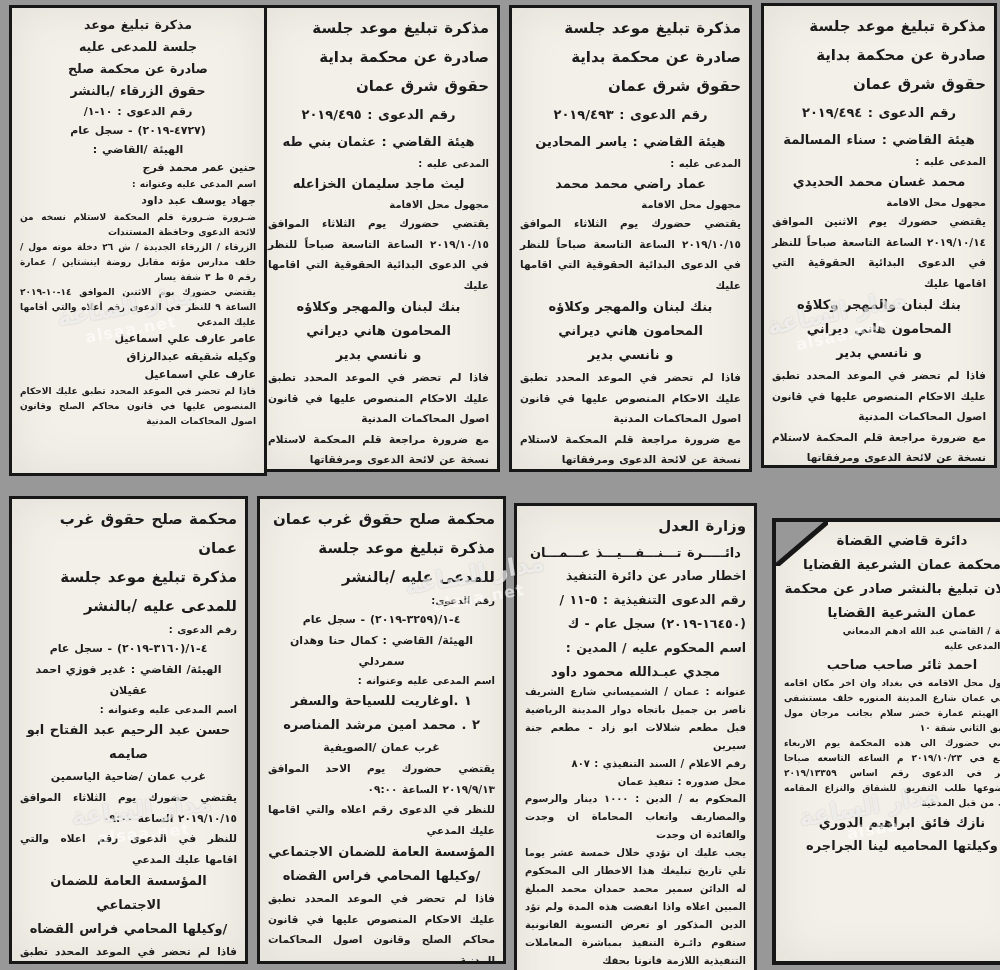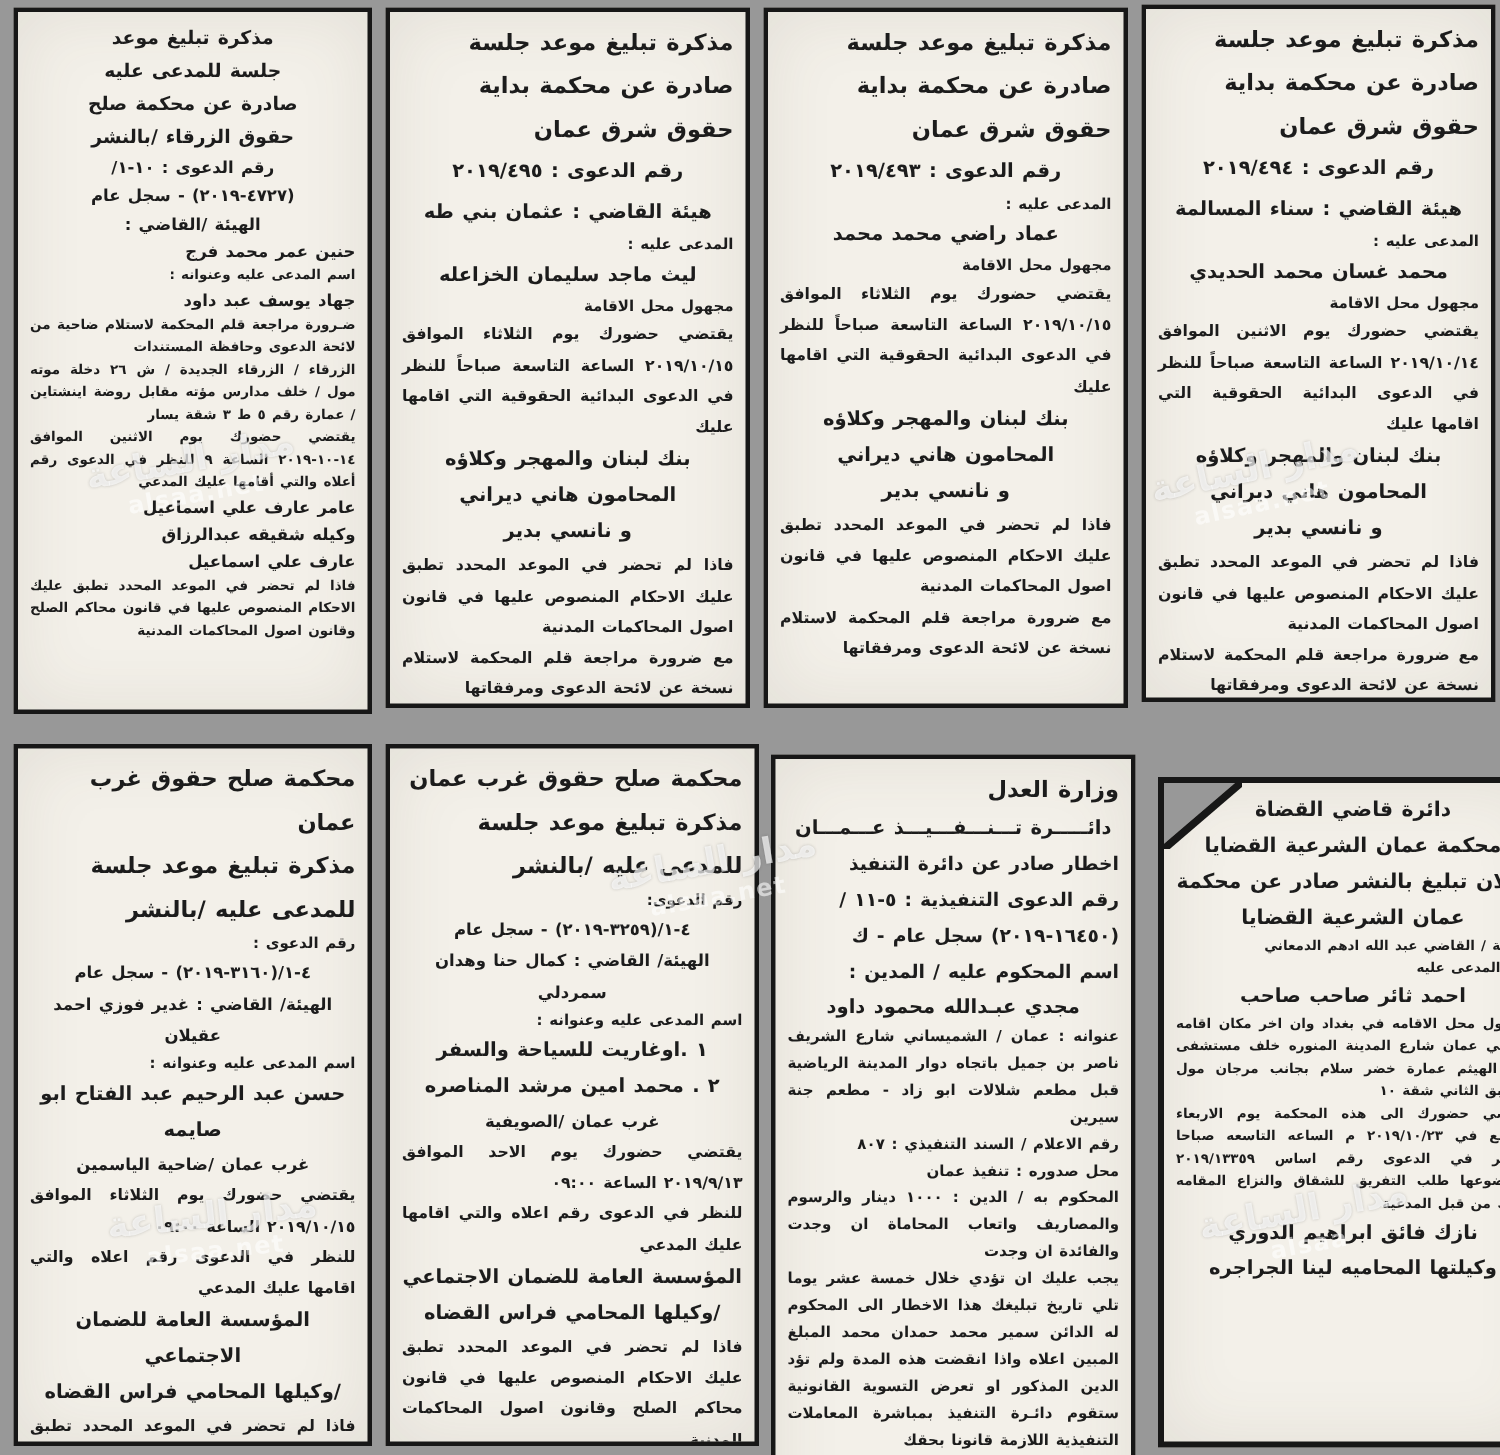--- a/index.html
+++ b/index.html
@@ -72,20 +72,21 @@
       <div class="ln nm">المحامون هاني ديراني</div>
       <div class="ln nm">و نانسي بدير</div>
       <div class="ln p">فاذا لم تحضر في الموعد المحدد تطبق عليك الاحكام المنصوص عليها في قانون اصول المحاكمات المدنية</div>
       <div class="ln p">مع ضرورة مراجعة قلم المحكمة لاستلام نسخة عن لائحة الدعوى ومرفقاتها</div>
     </div>
     <div class="notice" style="left: 509px; top: 5px; width: 243px; height: 467px; border-width: 3px;">
       <div class="ln t">مذكرة تبليغ موعد جلسة</div>
       <div class="ln t">صادرة عن محكمة بداية</div>
       <div class="ln t">حقوق شرق عمان</div>
       <div class="ln n">رقم الدعوى : ٢٠١٩/٤٩٣</div>
+      <div class="ln n">هيئة القاضي : ياسر المحادين</div>
       <div class="ln lbl">المدعى عليه :</div>
       <div class="ln nm">عماد راضي محمد محمد</div>
       <div class="ln lbl">مجهول محل الاقامة</div>
       <div class="ln p">يقتضي حضورك يوم الثلاثاء الموافق ٢٠١٩/١٠/١٥ الساعة التاسعة صباحاً للنظر في الدعوى البدائية الحقوقية التي اقامها عليك</div>
       <div class="ln nm">بنك لبنان والمهجر وكلاؤه</div>
       <div class="ln nm">المحامون هاني ديراني</div>
       <div class="ln nm">و نانسي بدير</div>
       <div class="ln p">فاذا لم تحضر في الموعد المحدد تطبق عليك الاحكام المنصوص عليها في قانون اصول المحاكمات المدنية</div>
       <div class="ln p">مع ضرورة مراجعة قلم المحكمة لاستلام نسخة عن لائحة الدعوى ومرفقاتها</div>
     </div>
@@ -98,32 +99,32 @@
       <div class="ln lbl">المدعى عليه :</div>
       <div class="ln nm">ليث ماجد سليمان الخزاعله</div>
       <div class="ln lbl">مجهول محل الاقامة</div>
       <div class="ln p">يقتضي حضورك يوم الثلاثاء الموافق ٢٠١٩/١٠/١٥ الساعة التاسعة صباحاً للنظر في الدعوى البدائية الحقوقية التي اقامها عليك</div>
       <div class="ln nm">بنك لبنان والمهجر وكلاؤه</div>
       <div class="ln nm">المحامون هاني ديراني</div>
       <div class="ln nm">و نانسي بدير</div>
       <div class="ln p">فاذا لم تحضر في الموعد المحدد تطبق عليك الاحكام المنصوص عليها في قانون اصول المحاكمات المدنية</div>
       <div class="ln p">مع ضرورة مراجعة قلم المحكمة لاستلام نسخة عن لائحة الدعوى ومرفقاتها</div>
     </div>
-    <div class="notice" style="left: 9px; top: 5px; width: 239px; height: 471px; border-width: 3px;">
+    <div class="notice" style="left: 9px; top: 5px; width: 258px; height: 471px; border-width: 3px;">
       <div class="ln ts">مذكرة تبليغ موعد</div>
       <div class="ln ts">جلسة للمدعى عليه</div>
       <div class="ln ts">صادرة عن محكمة صلح</div>
       <div class="ln ts">حقوق الزرقاء  /بالنشر</div>
       <div class="ln ns">رقم الدعوى : ١٠-١/</div>
       <div class="ln ns">(٤٧٢٧-٢٠١٩) - سجل عام</div>
       <div class="ln ns">الهيئة /القاضي :</div>
       <div class="ln nms">حنين عمر محمد فرج</div>
       <div class="ln lbls">اسم المدعى عليه وعنوانه :</div>
       <div class="ln nms">جهاد يوسف عبد داود</div>
-      <div class="ln ps">ضـرورة مراجعة قلم المحكمة لاستلام ضاحية من لائحة الدعوى وحافظة المستندات</div>
+      <div class="ln ps">ضـرورة ضـرورة قلم المحكمة لاستلام نسخه من لائحة الدعوى وحافظة المستندات</div>
       <div class="ln ps">الزرقاء / الزرقاء الجديدة / ش ٢٦ دخلة موته مول / خلف مدارس مؤته مقابل روضة اينشتاين / عمارة رقم ٥ ط ٣ شقة يسار</div>
       <div class="ln ps">يقتضي حضورك يوم الاثنين الموافق ١٤-١٠-٢٠١٩ الساعة ٩ للنظر في الدعوى رقم أعلاه والتي أقامها عليك المدعي</div>
       <div class="ln nms">عامر عارف علي اسماعيل</div>
       <div class="ln nms">وكيله شقيقه عبدالرزاق</div>
       <div class="ln nms">عارف علي اسماعيل</div>
       <div class="ln ps">فاذا لم تحضر في الموعد المحدد تطبق عليك الاحكام المنصوص عليها في قانون محاكم الصلح وقانون اصول المحاكمات المدنية</div>
     </div>
     <div class="notice" style="left: 9px; top: 496px; width: 239px; height: 468px; border-width: 3px;">
       <div class="ln t">محكمة صلح حقوق غرب عمان</div>
       <div class="ln t">مذكرة تبليغ موعد جلسة</div>

